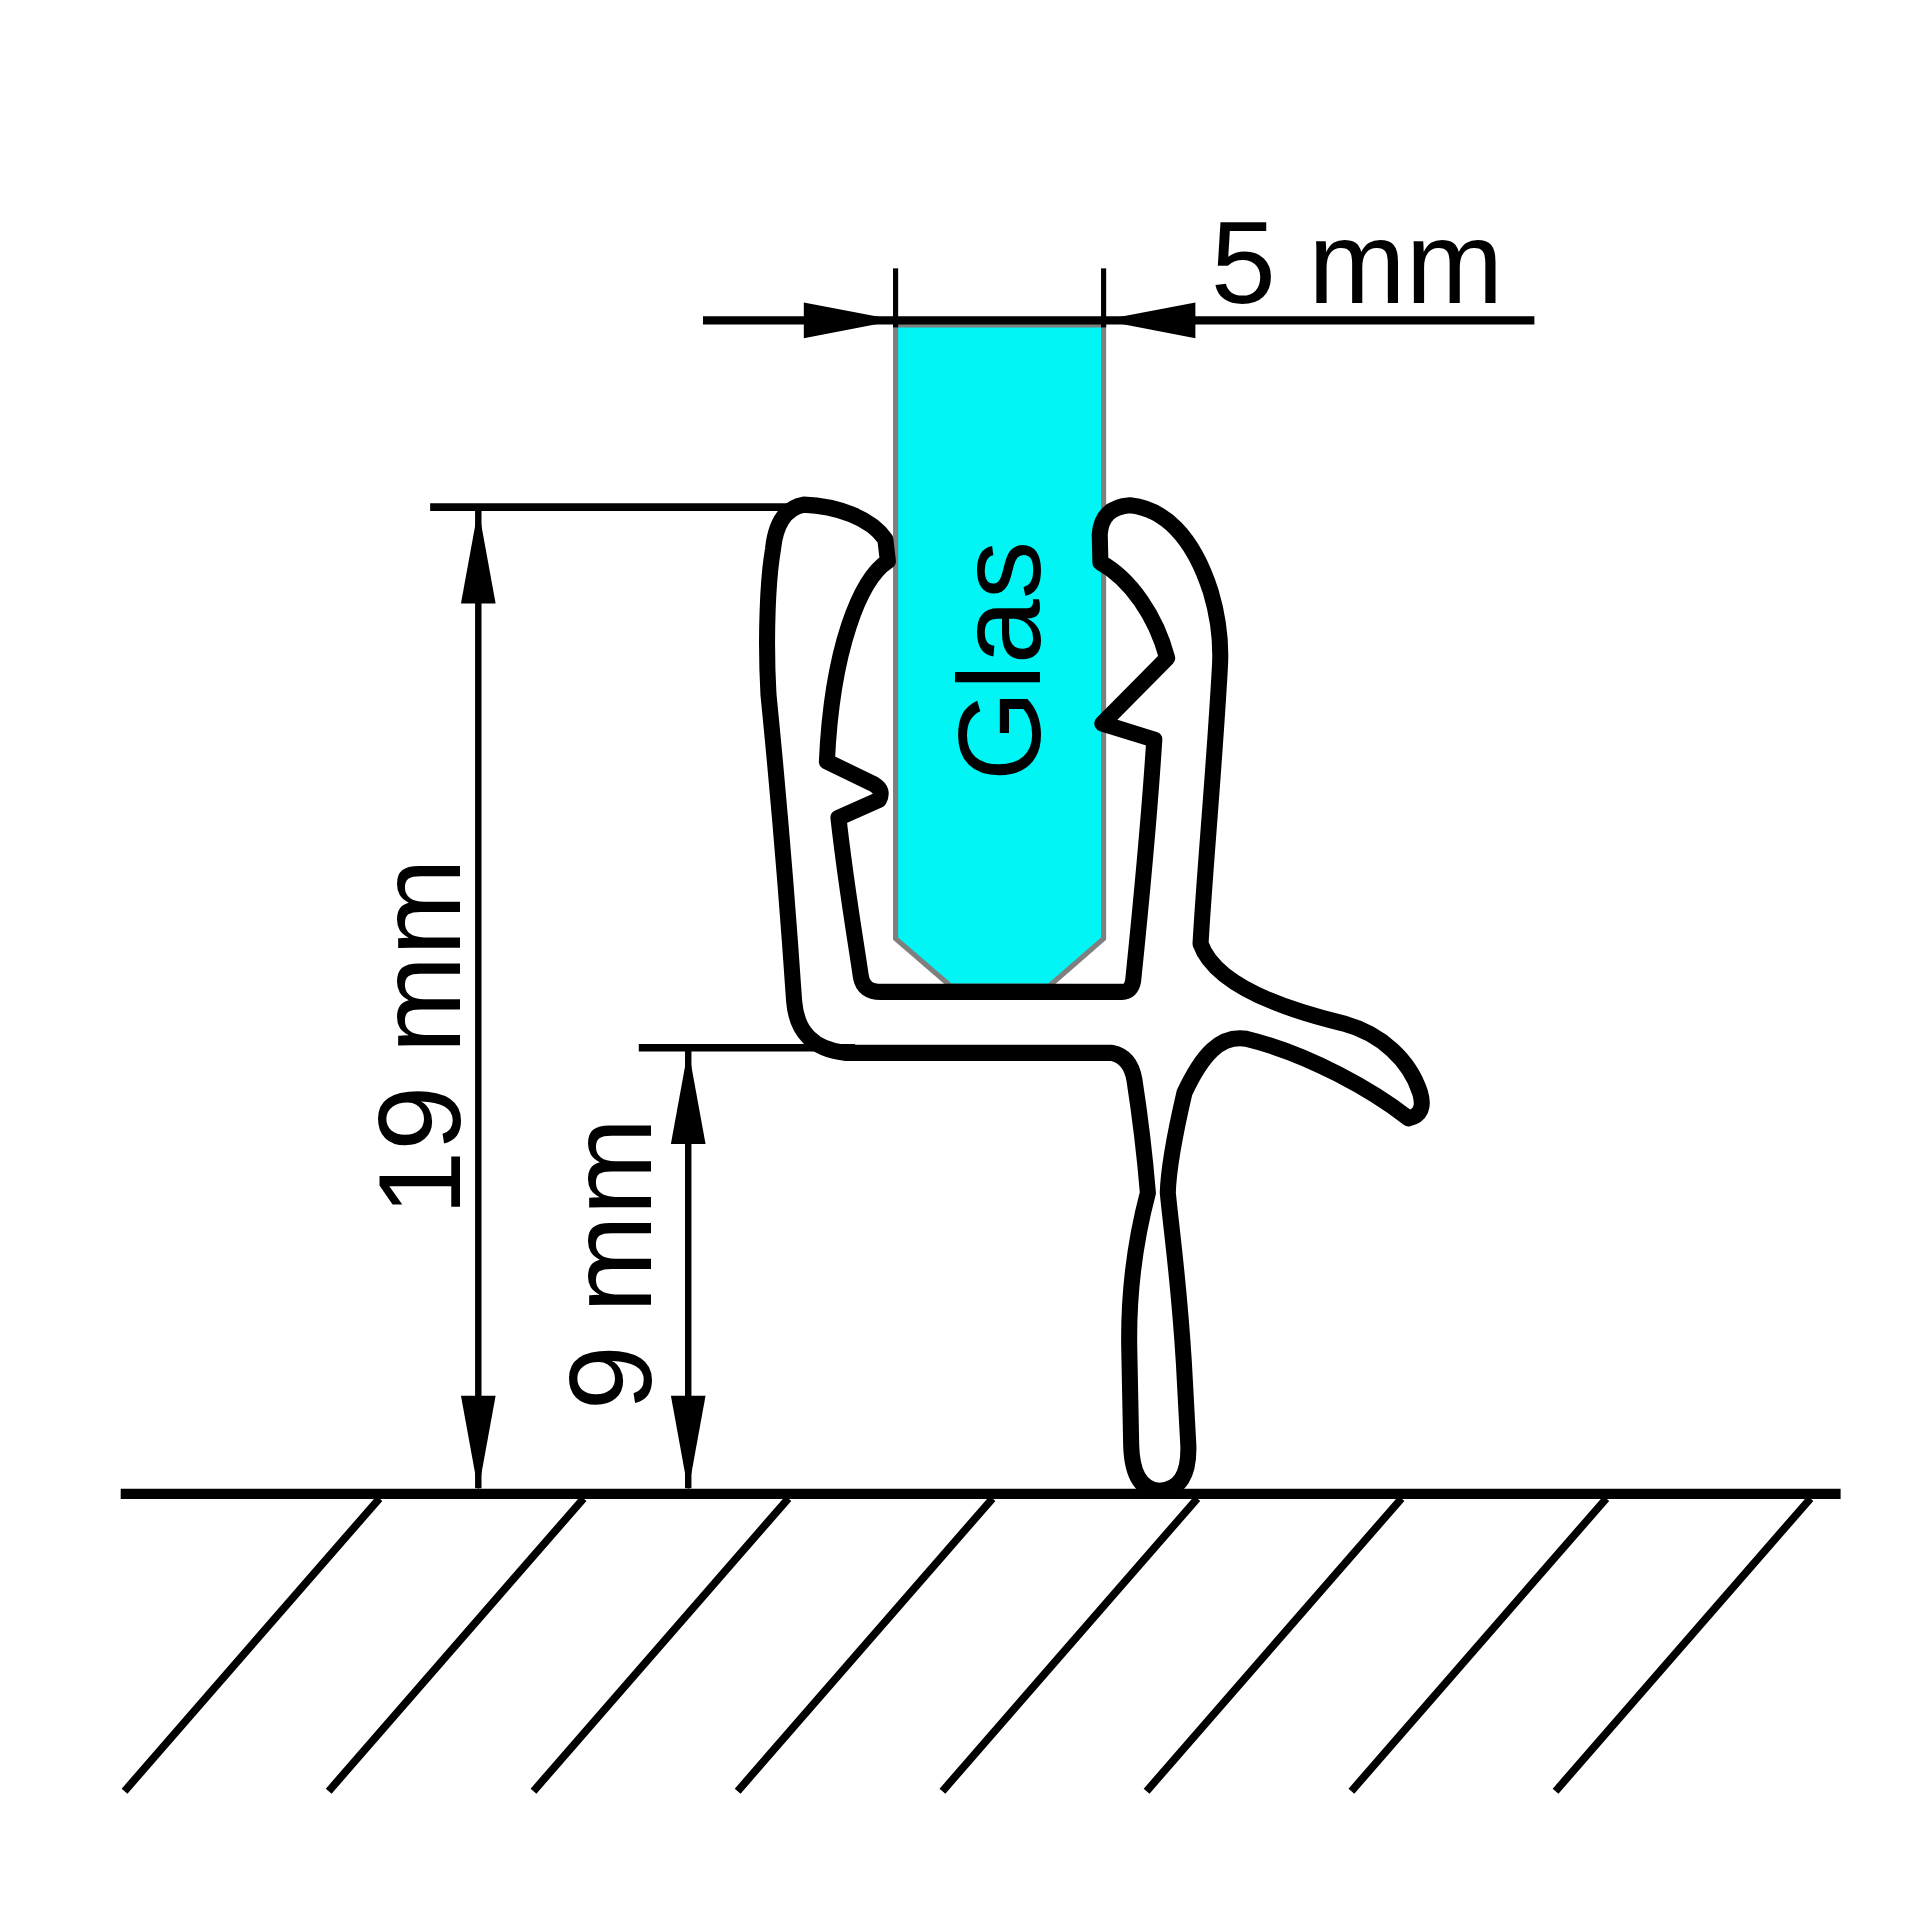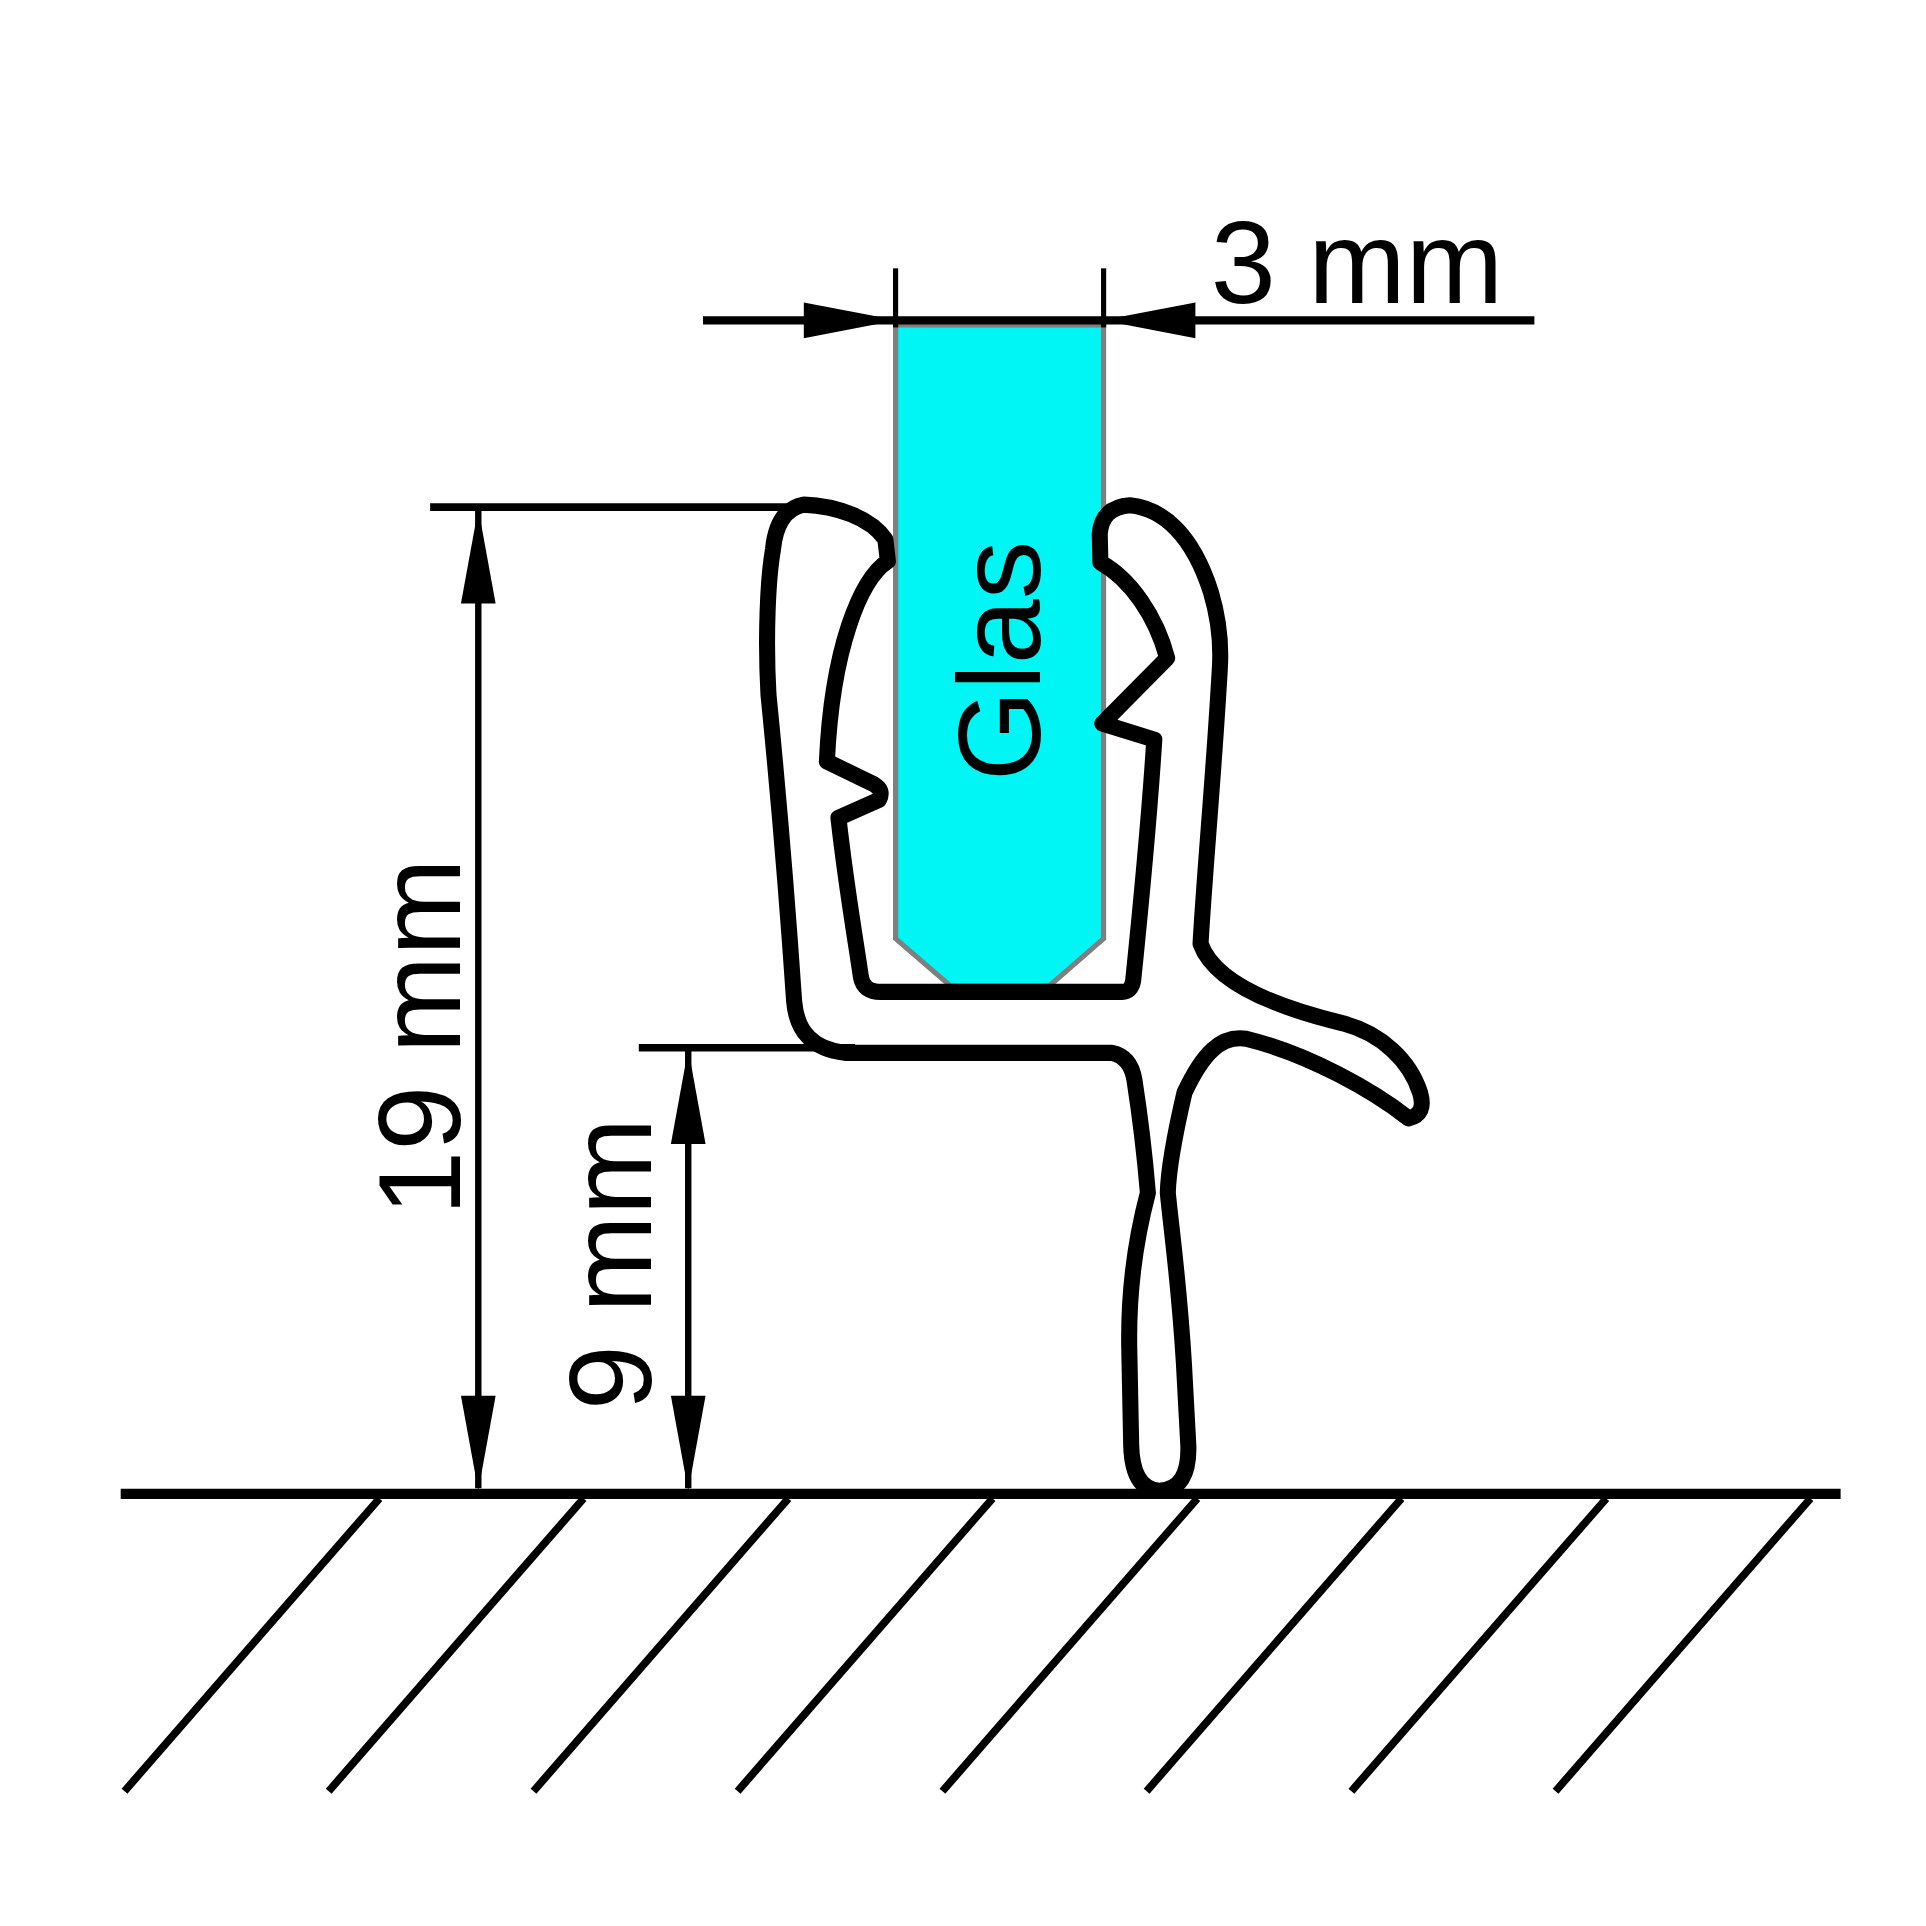--- a/index.html
+++ b/index.html
@@ -106,21 +106,21 @@
     </g>
 
     <g>
       <line x1="995" y1="1632" x2="1332" y2="1632" stroke="#000000" stroke-width="12"></line>
       <line x1="1072" y1="1636" x2="1072" y2="2318" stroke="#000000" stroke-width="10"></line>
       <polygon points="1072,1634 1045,1782 1099,1782" fill="#000000"></polygon>
       <polygon points="1072,2322 1045,2174 1099,2174" fill="#000000"></polygon>
     </g>
   </svg>
 
-  <div class="dim-label" style="left:1357px; top:262px;">3 mm</div>
+  <div class="dim-label" style="left:1357px; top:262px;">5 mm</div>
 
   <div class="dim-label vertical" style="left:999px; top:661px;">Glas</div>
 
   <div class="dim-label vertical" style="left:419px; top:1037px;">19 mm</div>
 
   <div class="dim-label vertical" style="left:610px; top:1264px;">9 mm</div>
 
 </div>
 
 

